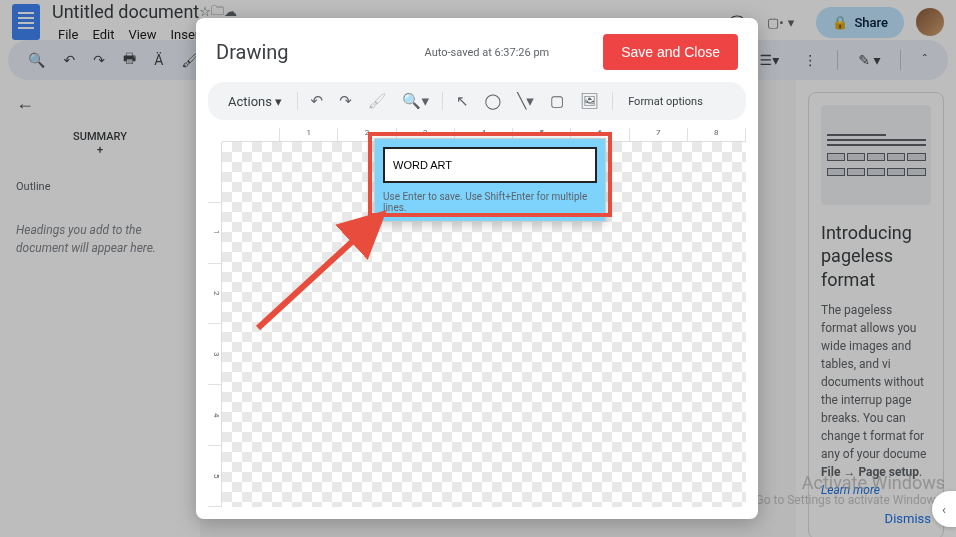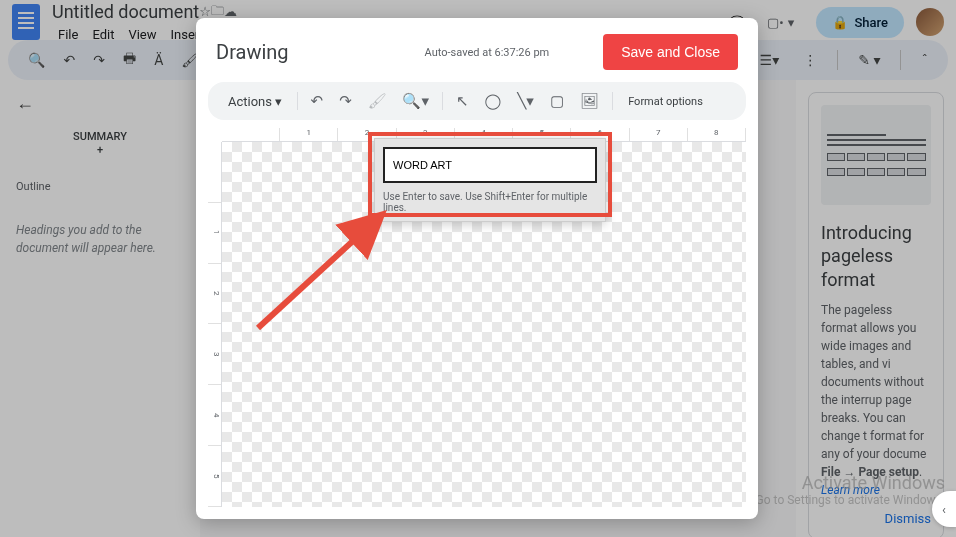--- a/index.html
+++ b/index.html
@@ -336,21 +336,21 @@
       background-position: 0 0, 0 10px, 10px -10px, -10px 0px;
       background-color: #fff;
     }
     
     
     .wordart-popup {
       position: absolute;
       left: 166px;
       top: 10px;
       width: 232px;
-      background: #e5e5e5;
+      background: #7dd3fc;
       border: 1px solid #ccc;
       box-shadow: 0 2px 10px rgba(0,0,0,0.2);
       padding: 8px;
       z-index: 10;
     }
     .wordart-highlight {
       position: absolute;
       left: 160px;
       top: 4px;
       width: 244px;

